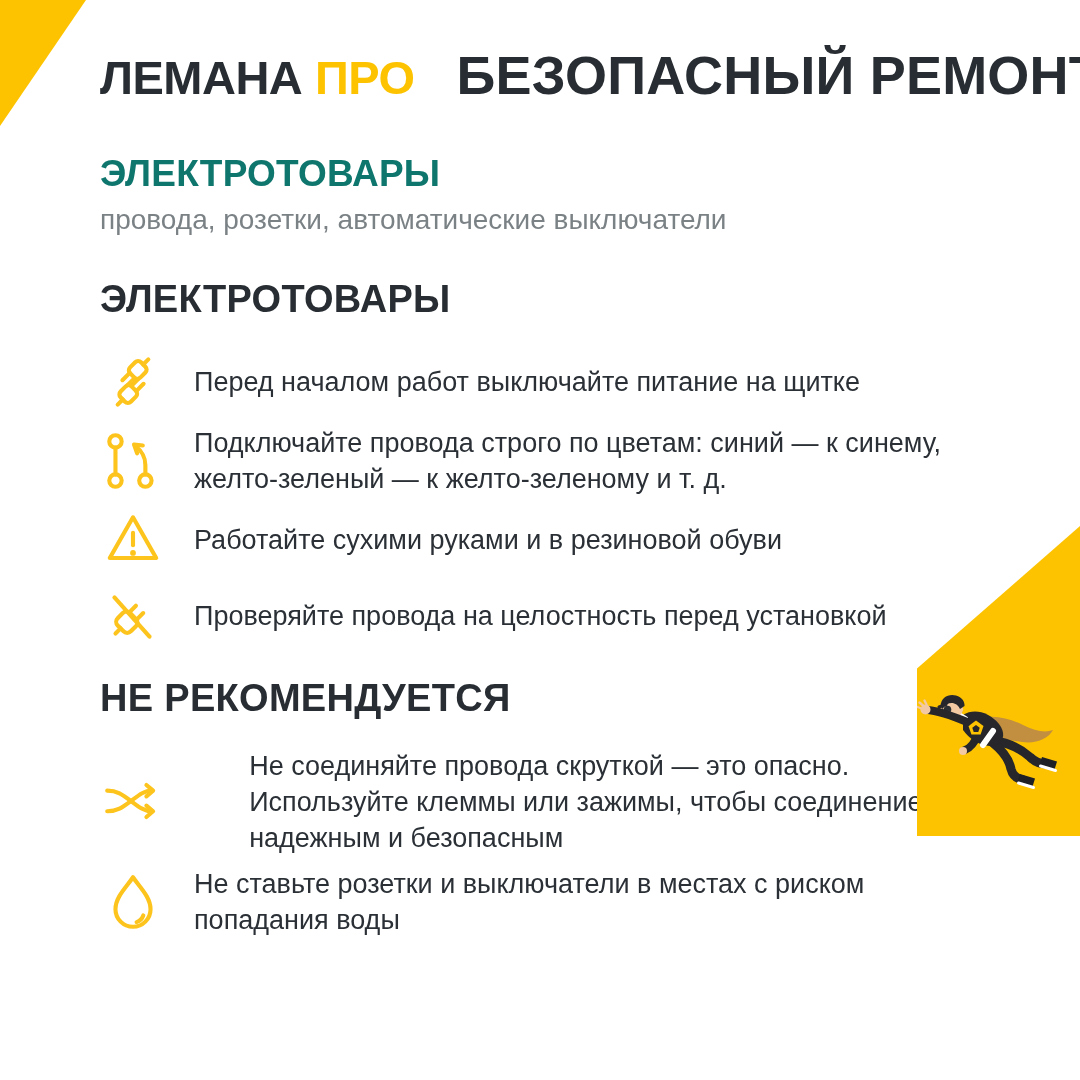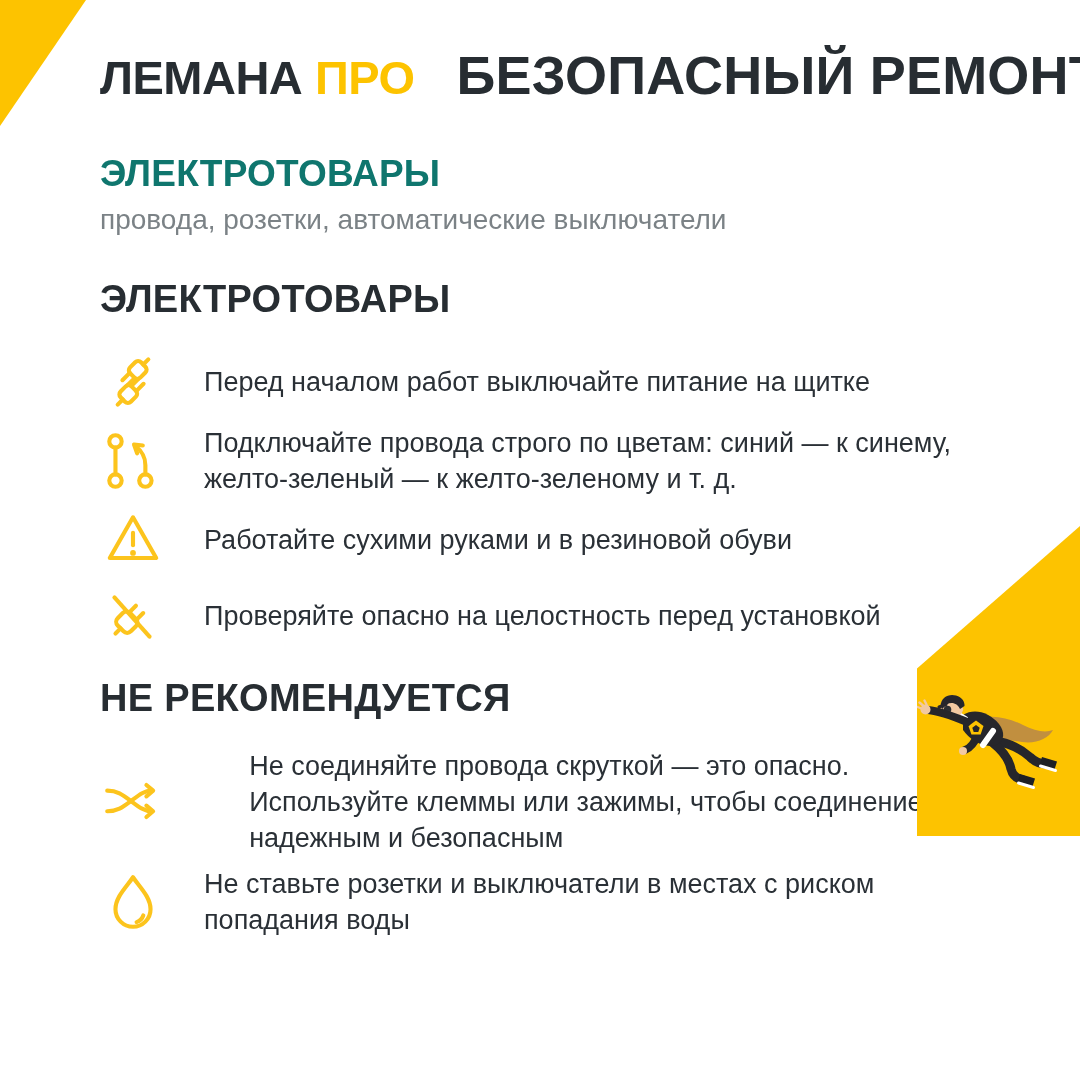--- a/index.html
+++ b/index.html
@@ -31,21 +31,21 @@
 
   
   .page-title { margin-top:47px; font-size:37px; font-weight:bold; color:#0f766e; letter-spacing:0.2px; }
   .page-subtitle { margin-top:9px; font-size:28px; color:#7B8286; }
 
   
   .section-heading { font-size:38px; font-weight:bold; color:#272D32; letter-spacing:0.3px; }
   .section-reco .section-heading { margin-top:42px; }
   .section-notreco .section-heading { margin-top:28px; }
   .items { margin-top:28px; }
-  .item { display:flex; align-items:center; gap:38px; margin-bottom:10px; min-height:66px; }
+  .item { display:flex; align-items:center; gap:28px; margin-bottom:10px; min-height:66px; }
   .item.tall { min-height:100px;justify-content:space-between; }
   .item-icon { flex:0 0 66px; width:66px; height:66px; }
   .item-text { font-size:27px; line-height:36px; color:#2A3036; white-space:pre-line; max-width:810px; }
 
   svg .ln { fill:none; stroke:#FCC41D; stroke-width:4; stroke-linecap:round; stroke-linejoin:round; }
   svg .fillyellow { fill:#FCC41D; stroke:none; }
 </style>
 </head>
 <body>
 
@@ -113,21 +113,21 @@
           <span class="item-icon">
             <svg viewBox="0 0 64 64" width="66" height="66">
               <g transform="rotate(-45 32 32)">
                 <path class="ln" d="M8 32 H15"></path>
                 <rect class="ln" x="15" y="23" width="17" height="18" rx="5"></rect>
                 <path class="ln" d="M32 27 H41 M32 37 H41"></path>
               </g>
               <path class="ln" d="M14 14 L48 52"></path>
             </svg>
           </span>
-          <span class="item-text">Проверяйте опасно на целостность перед установкой</span>
+          <span class="item-text">Проверяйте провода на целостность перед установкой</span>
         </div>
 
       </div>
     </div>
 
     <div class="section section-notreco">
       <div class="section-heading">НЕ РЕКОМЕНДУЕТСЯ</div>
       <div class="items">
 
         <div class="item tall">

